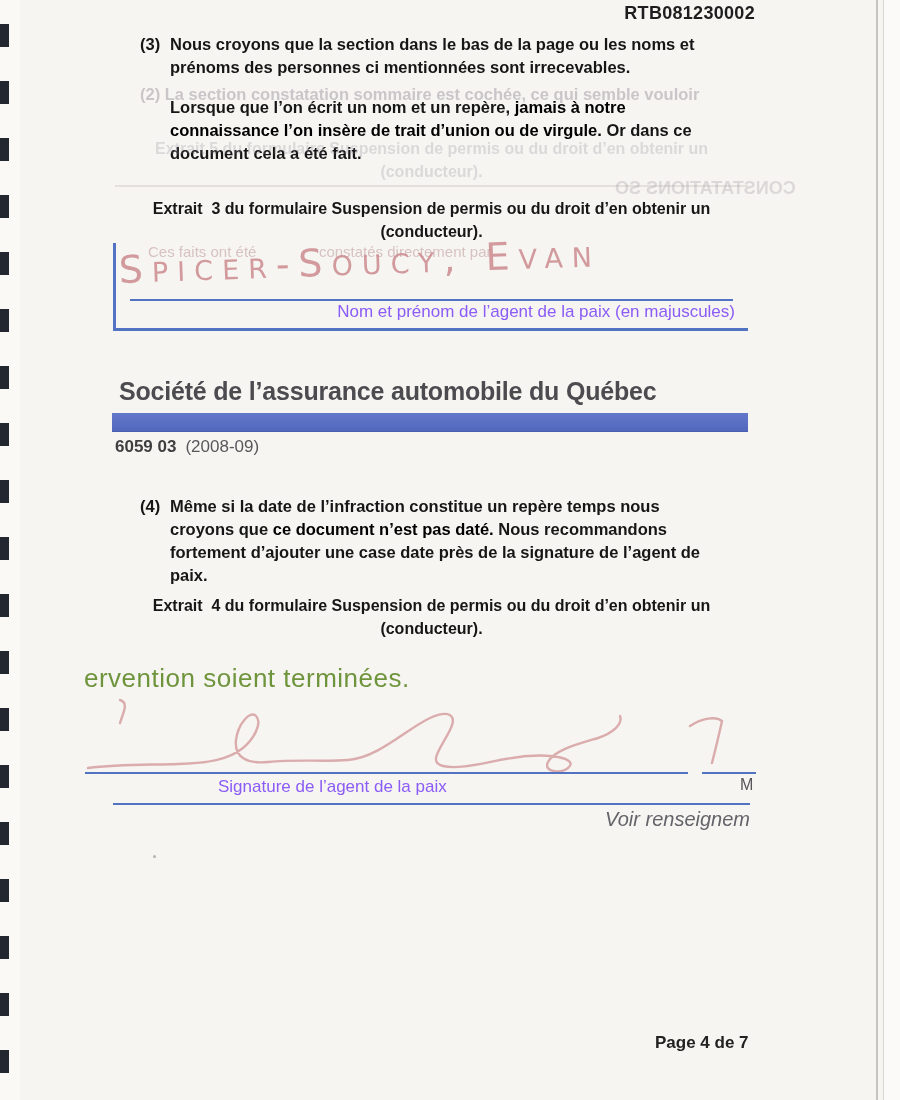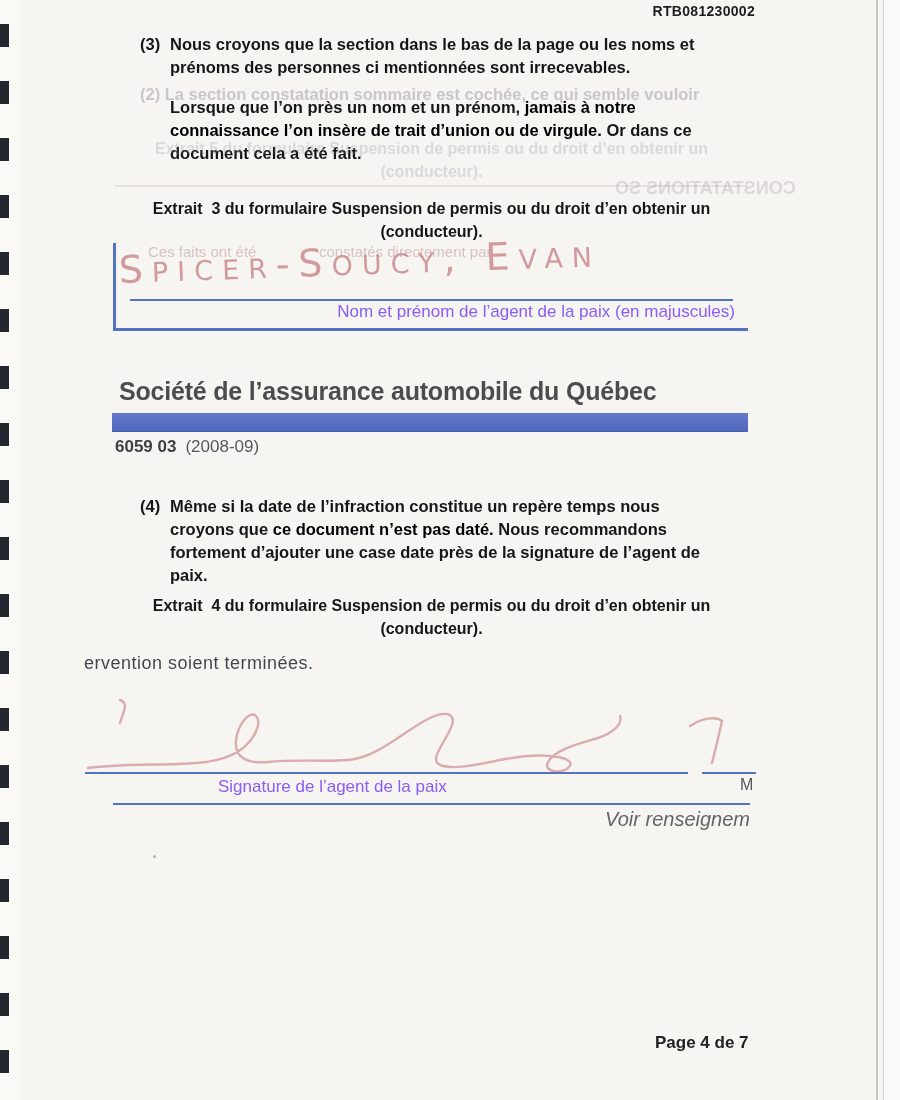--- a/index.html
+++ b/index.html
@@ -11,36 +11,36 @@
   
   .right-edge-strip { left:884px; top:0; width:16px; height:1100px; background:#fbfaf8; }
   .edge-line-1 { left:876px; top:0; width:2px; height:1100px; background:#c6c4c0; }
   .edge-line-2 { left:883px; top:0; width:1px; height:1100px; background:#d8d6d2; }
   .left-edge-strip { left:0; top:0; width:20px; height:1100px; background:#faf9f6; }
 
   
   .binding { left:0; top:24px; width:9px; height:1076px;
     background:repeating-linear-gradient(to bottom, #232730 0px, #232730 23px, rgba(0,0,0,0) 23px, rgba(0,0,0,0) 57px); }
 
-  .doc-number { left:500px; top:3px; width:255px; text-align:right; font-size:14px; font-weight:bold; color:#1d1d1f; letter-spacing:.3px; }
+  .doc-number { left:500px; top:3px; width:255px; text-align:right; font-size:18px; font-weight:bold; color:#1d1d1f; letter-spacing:.3px; }
 
   .body-bold { font-size:16.5px; font-weight:bold; color:#161616; line-height:23px; white-space:nowrap; }
   .red { color:#000000; }
 
   .item-num { left:140px; }
   .indent { left:170px; }
 
   .center-line { left:115px; width:633px; text-align:center; font-size:16px; font-weight:bold; color:#161616; white-space:pre; }
 
   
   .ghost { color:#8d8494; opacity:.42; font-weight:bold; white-space:nowrap; }
   .ghost-line-rule { left:115px; top:185px; width:633px; height:2px; background:#b9b2ae; opacity:.3; }
   .ghost-mirror { transform:scaleX(-1); opacity:.28; color:#9a8f9c; font-weight:bold; font-size:18px; white-space:nowrap; }
   .ghost-box-line { color:#b98f93; opacity:.5; font-size:15px; white-space:pre; }
-  .ghost-large { font-size:18px; color:#0f172a; opacity:.8; white-space:nowrap; letter-spacing:.5px; }
+  .ghost-large { font-size:26px; color:#4d7c0f; opacity:.8; white-space:nowrap; letter-spacing:.5px;margin-top:10px; }
 
   
   .box-left-border { left:113px; top:243px; width:3px; height:88px; background:#5272c2; }
   .box-bottom-line { left:113px; top:328px; width:635px; height:3px; background:#5272c2; }
   .name-underline { left:130px; top:299px; width:603px; height:2px; background:#5272c2; }
   .handwriting-name {
     left:118px; top:248px; font-family:"DejaVu Sans", sans-serif;
     font-size:38px; font-variant:small-caps; letter-spacing:9px;
     color:rgba(203,138,142,.85); transform:rotate(-2deg); transform-origin:left top; white-space:nowrap; }
   .field-caption { font-size:17px; color:#8b5cf6; white-space:nowrap; }
@@ -78,21 +78,21 @@
 
 <div>
   <div class="abs body-bold item-num" style="top:33px">(3)</div>
   <div class="abs body-bold indent" style="top:33px">Nous croyons que la section dans le bas de la page ou les noms et</div>
   <div class="abs body-bold indent" style="top:56px">prénoms des personnes ci mentionnées sont irrecevables.</div>
 </div>
 
 <div class="abs ghost" style="left:140px; top:85px; font-size:16.5px;">(2) La section constatation sommaire est cochée, ce qui semble vouloir</div>
 
 <div>
-  <div class="abs body-bold indent" style="top:96px"><span>Lorsque que l’on près un nom et un prénom, </span><span class="red">jamais à notre</span></div>
+  <div class="abs body-bold indent" style="top:96px"><span>Lorsque que l’on écrit un nom et un repère, </span><span class="red">jamais à notre</span></div>
   <div class="abs body-bold indent" style="top:119px"><span class="red">connaissance l’on insère de trait d’union ou de virgule.</span><span> Or dans ce</span></div>
   <div class="abs body-bold indent" style="top:142px">document cela a été fait.</div>
 </div>
 
 <div class="abs ghost center-line" style="top:140px; opacity:.25;">Extrait 5 du formulaire Suspension de permis ou du droit d’en obtenir un</div>
 <div class="abs ghost center-line" style="top:163px; opacity:.25;">(conducteur).</div>
 <div class="abs ghost-line-rule"></div>
 <div class="abs ghost-mirror" style="left:615px; top:178px;">CONSTATATIONS SO</div>
 
 <div>

